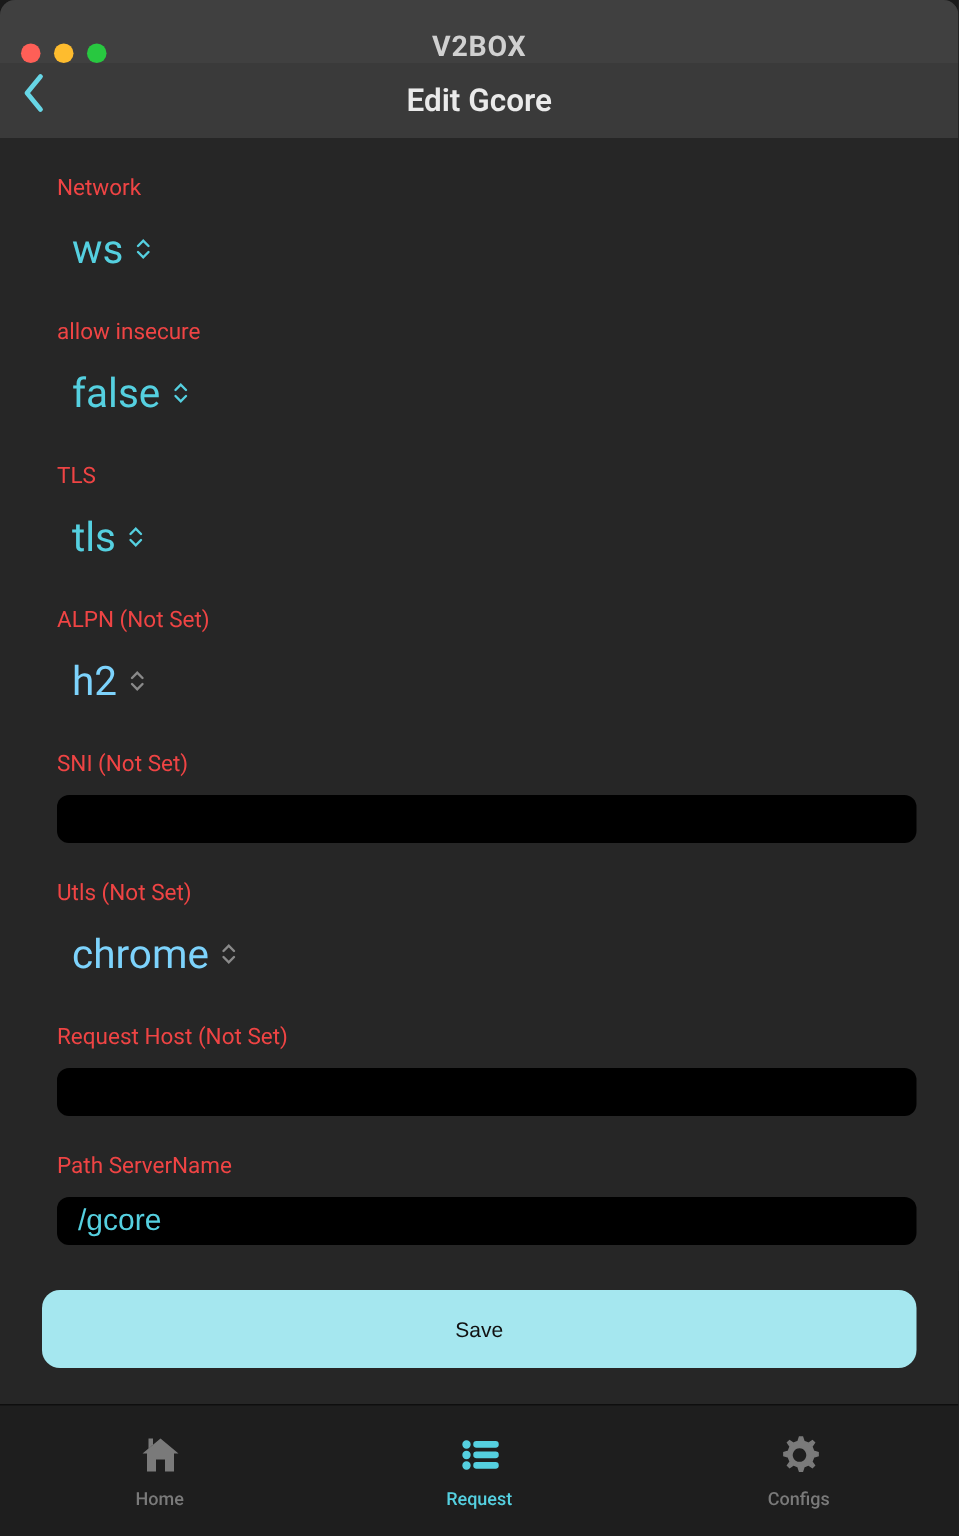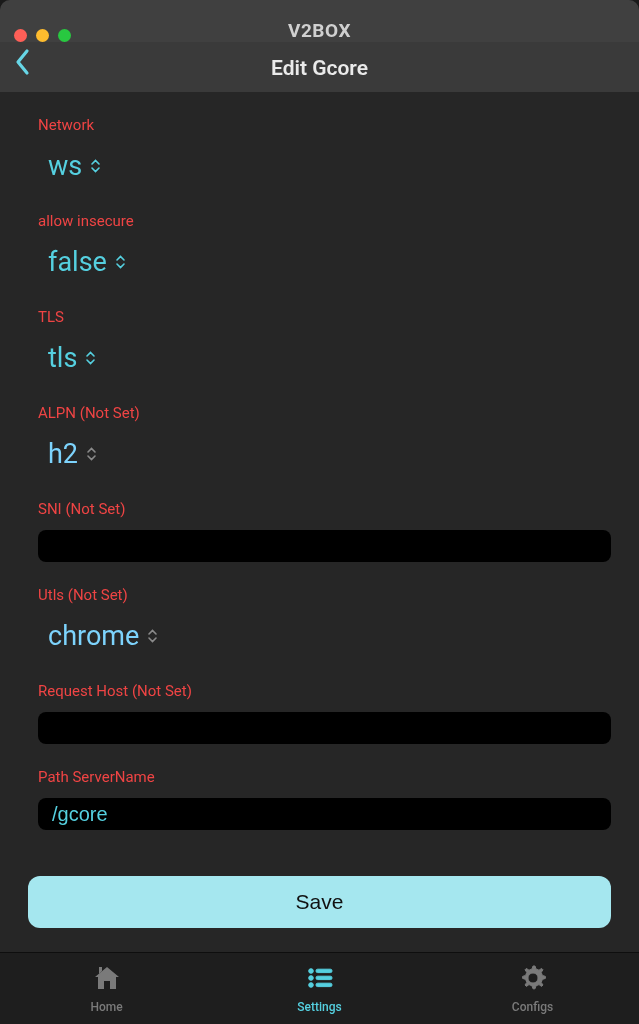--- a/index.html
+++ b/index.html
@@ -123,27 +123,27 @@
   }
   .save-row {
     padding: 0 28px 24px 28px;
   }
   .save-btn {
     width: 100%;
     height: 52px;
     background: #a5e7ef;
     border: none;
     border-radius: 12px;
-    font-size: 21px;
+    font-size: 14px;
     font-weight: 500;
     color: #111;
     cursor: pointer;
   }
   .tabbar {
-    height: 72px;
+    height: 88px;
     background: #1e1e1e;
     border-top: 1px solid #0e0e0e;
     display: flex;
     justify-content: space-around;
     align-items: center;
   }
   .tab {
     display: flex;
     flex-direction: column;
     align-items: center;
@@ -298,21 +298,21 @@
       <span>
         <svg viewBox="0 0 30 28" fill="none">
           <circle cx="6" cy="7" r="2.3"></circle>
             <rect x="11" y="5.2" width="16" height="3.4" rx="1.6"></rect>
           <circle cx="6" cy="14" r="2.3"></circle>
             <rect x="11" y="12.2" width="16" height="3.4" rx="1.6"></rect>
           <circle cx="6" cy="21" r="2.3"></circle>
             <rect x="11" y="19.2" width="16" height="3.4" rx="1.6"></rect>
         </svg>
       </span>
-      <span class="tab-label">Settings</span>
+      <span class="tab-label">Request</span>
     </div>
     <div class="tab inactive">
       <span>
         <svg viewBox="0 0 30 28">
             <path d="M15 9 a5 5 0 1 0 0.001 0 Z M15 2 l2 0 l1 3 l3 1.2 l2.6 -1.8 l1.4 1.4 l-1.8 2.6 l1.2 3 l3 1 l0 2 l-3 1 l-1.2 3 l1.8 2.6 l-1.4 1.4 l-2.6 -1.8 l-3 1.2 l-1 3 l-2 0 l-1 -3 l-3 -1.2 l-2.6 1.8 l-1.4 -1.4 l1.8 -2.6 l-1.2 -3 l-3 -1 l0 -2 l3 -1 l1.2 -3 l-1.8 -2.6 l1.4 -1.4 l2.6 1.8 l3 -1.2 Z" fill-rule="evenodd"></path>
           </svg>
       </span>
       <span class="tab-label">Configs</span>
     </div>
   </div>

